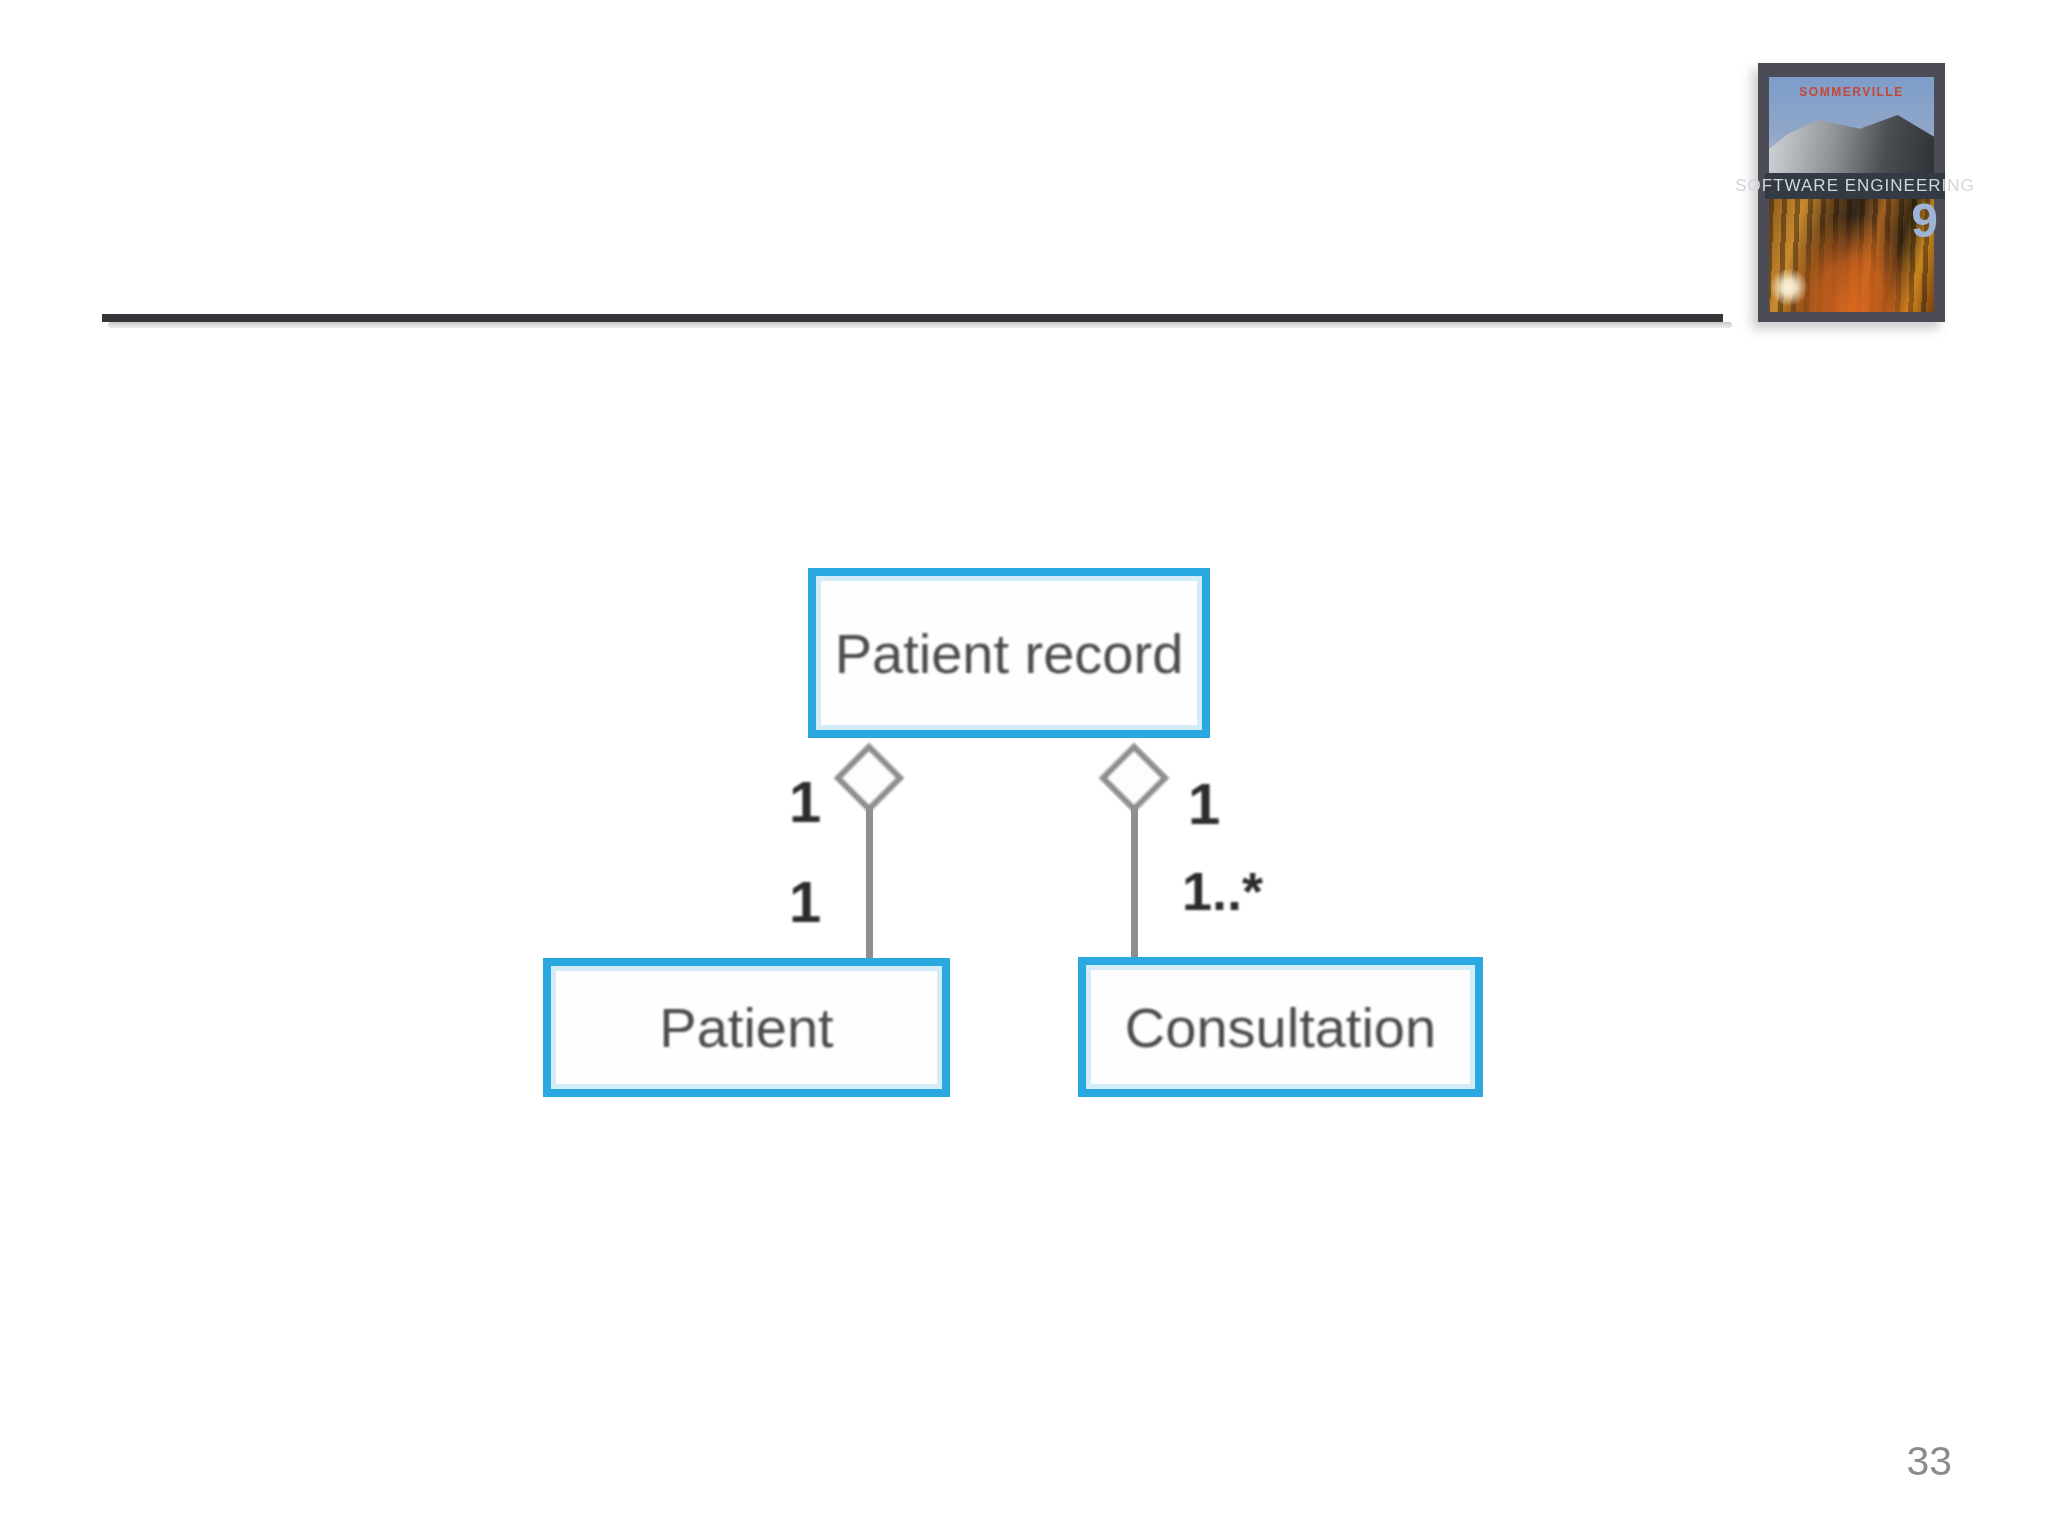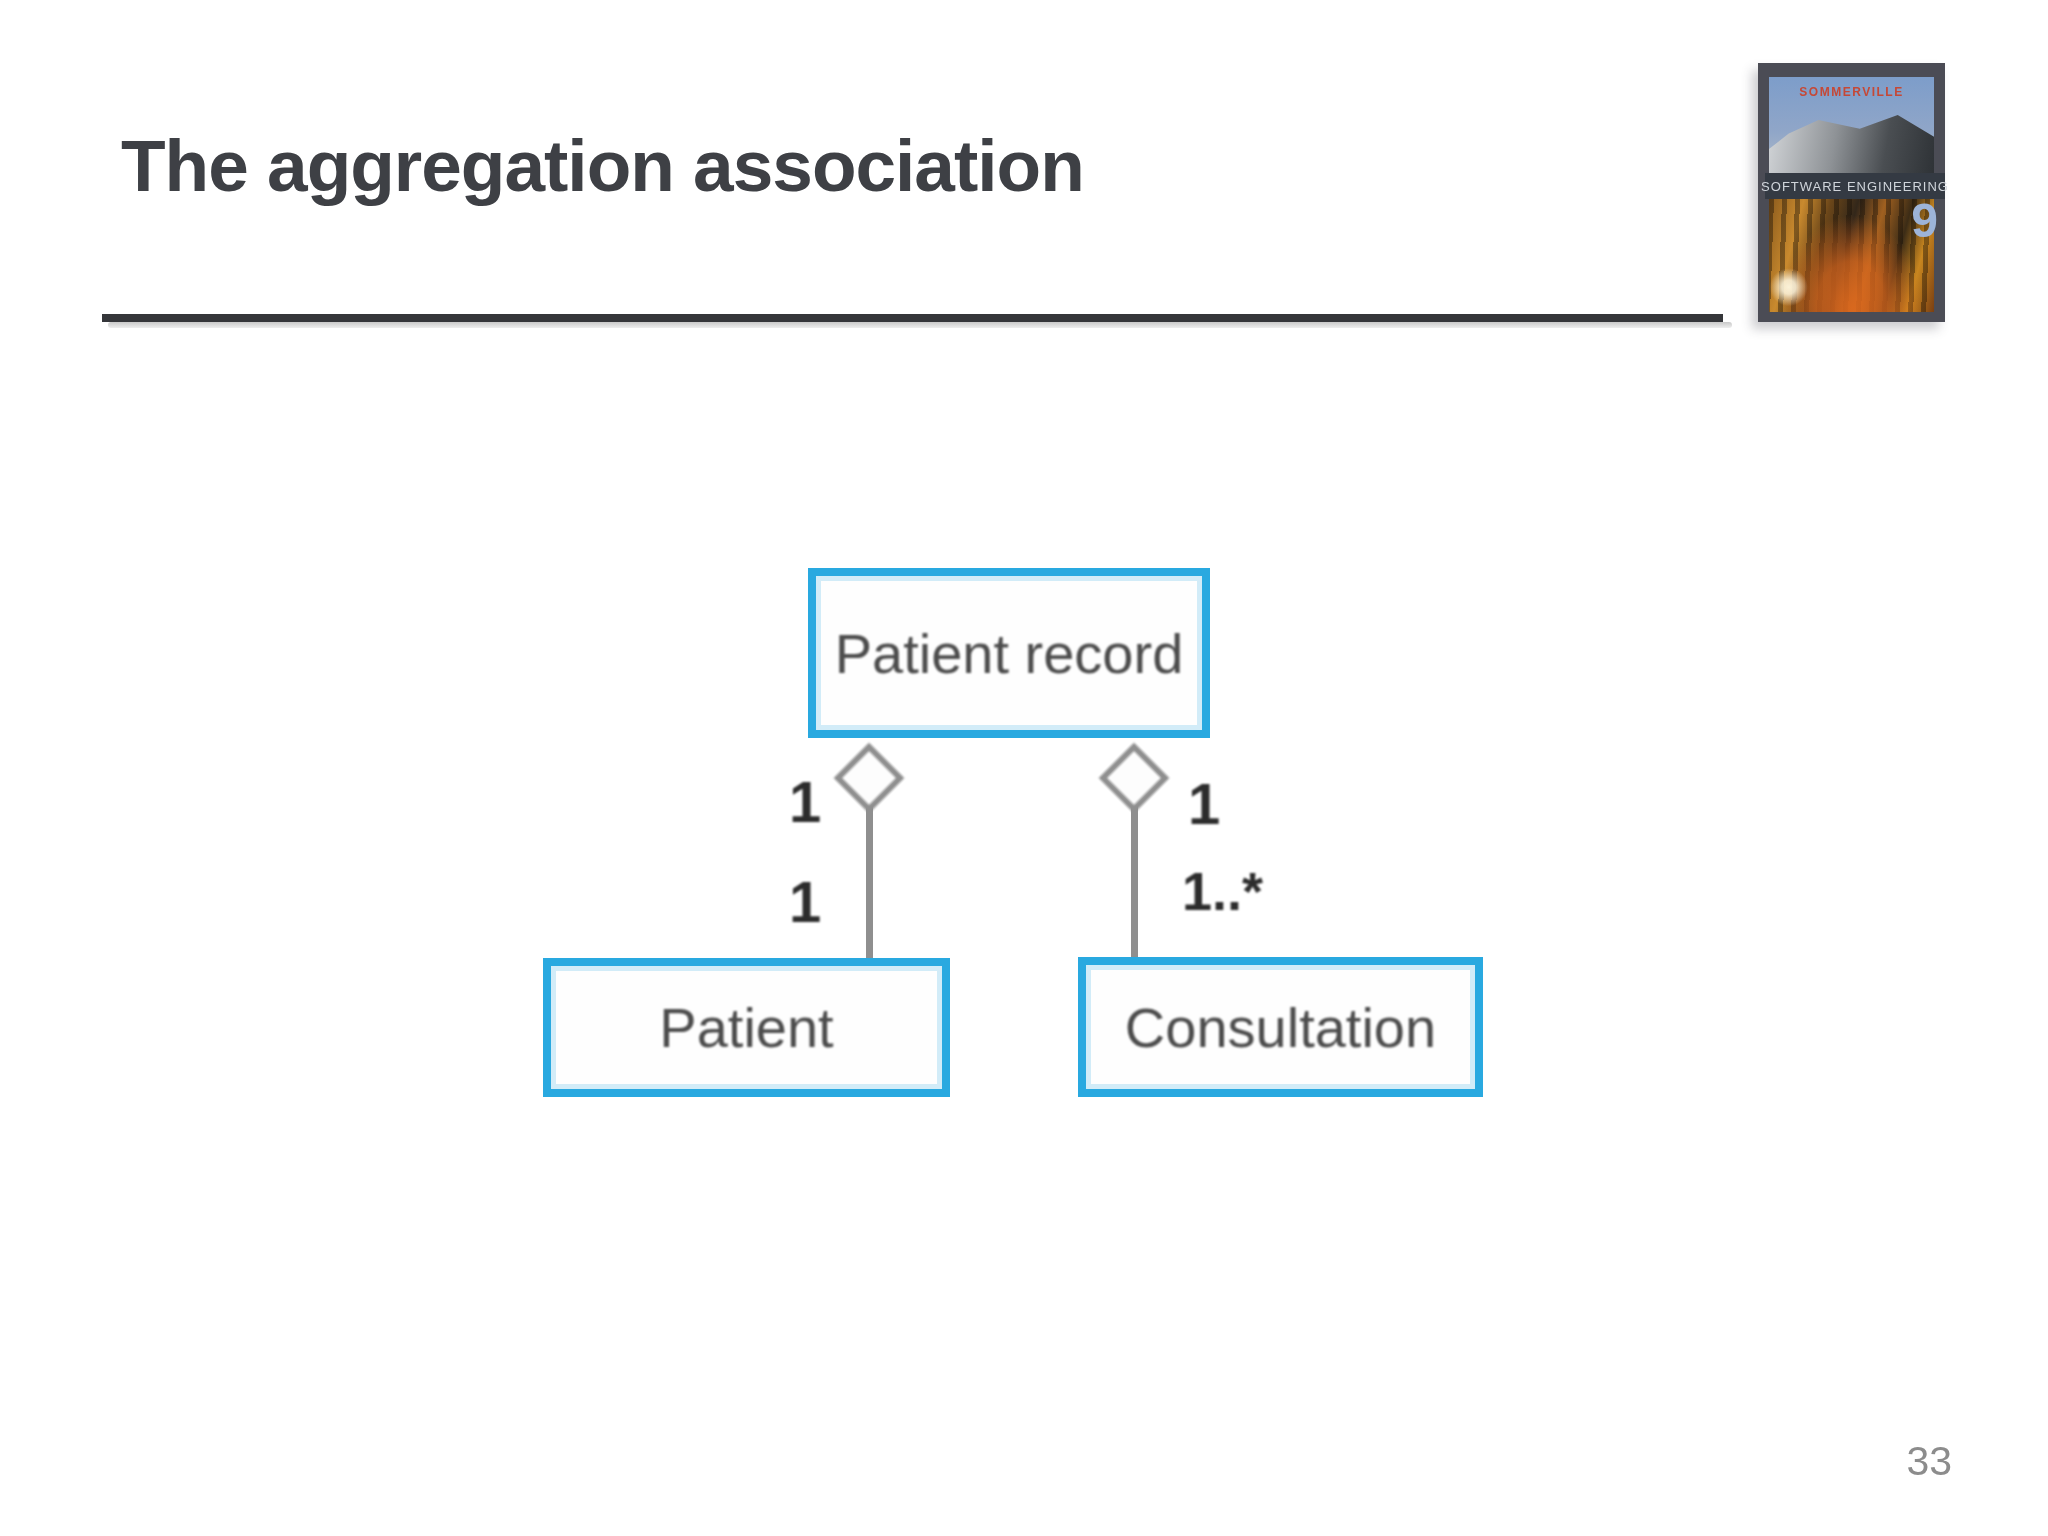--- a/index.html
+++ b/index.html
@@ -56,21 +56,21 @@
   }
   .cover-building {
     position: absolute; left: 0; right: 0; bottom: 0; height: 62px;
     background: linear-gradient(100deg, #d3d6d9 0%, #8e9296 40%, #4a4e52 70%, #2e3236 100%);
     clip-path: polygon(0 55%, 12% 30%, 30% 8%, 55% 22%, 78% 0, 100% 35%, 100% 100%, 0 100%);
   }
   .cover-band {
     position: absolute; left: 7px; right: 0; top: 110px; height: 26px;
     background: #343a43;
     display: flex; align-items: center; justify-content: center;
-    font-size: 13px; color: #d0d5db; letter-spacing: 1px;
+    font-size: 17px; color: #d0d5db; letter-spacing: 1px;
     white-space: nowrap;
     filter: blur(0.4px);
     z-index: 2;
   }
   .cover-edition {
     position: absolute; right: 7px; top: 130px;
     font-size: 48px; font-weight: 700;
     color: #9db4d8;
     filter: blur(0.5px);
     z-index: 3;
@@ -138,21 +138,20 @@
     position: absolute; left: 1862px; top: 1438px;
     width: 90px; text-align: right;
     font-size: 41px; color: #8c8c8c;
   }
 </style>
 </head>
 <body>
 
 <div class="slide">
 
-  <div class="slide-title">The aggregation association</div>
   <div class="divider"></div>
   <div class="divider-shadow"></div>
 
   <div class="book-cover">
     <div class="cover-sky">
       <div class="cover-building"></div>
     </div>
     <div class="cover-author">SOMMERVILLE</div>
     <div class="cover-band">SOFTWARE ENGINEERING</div>
     <div class="cover-edition">9</div>

